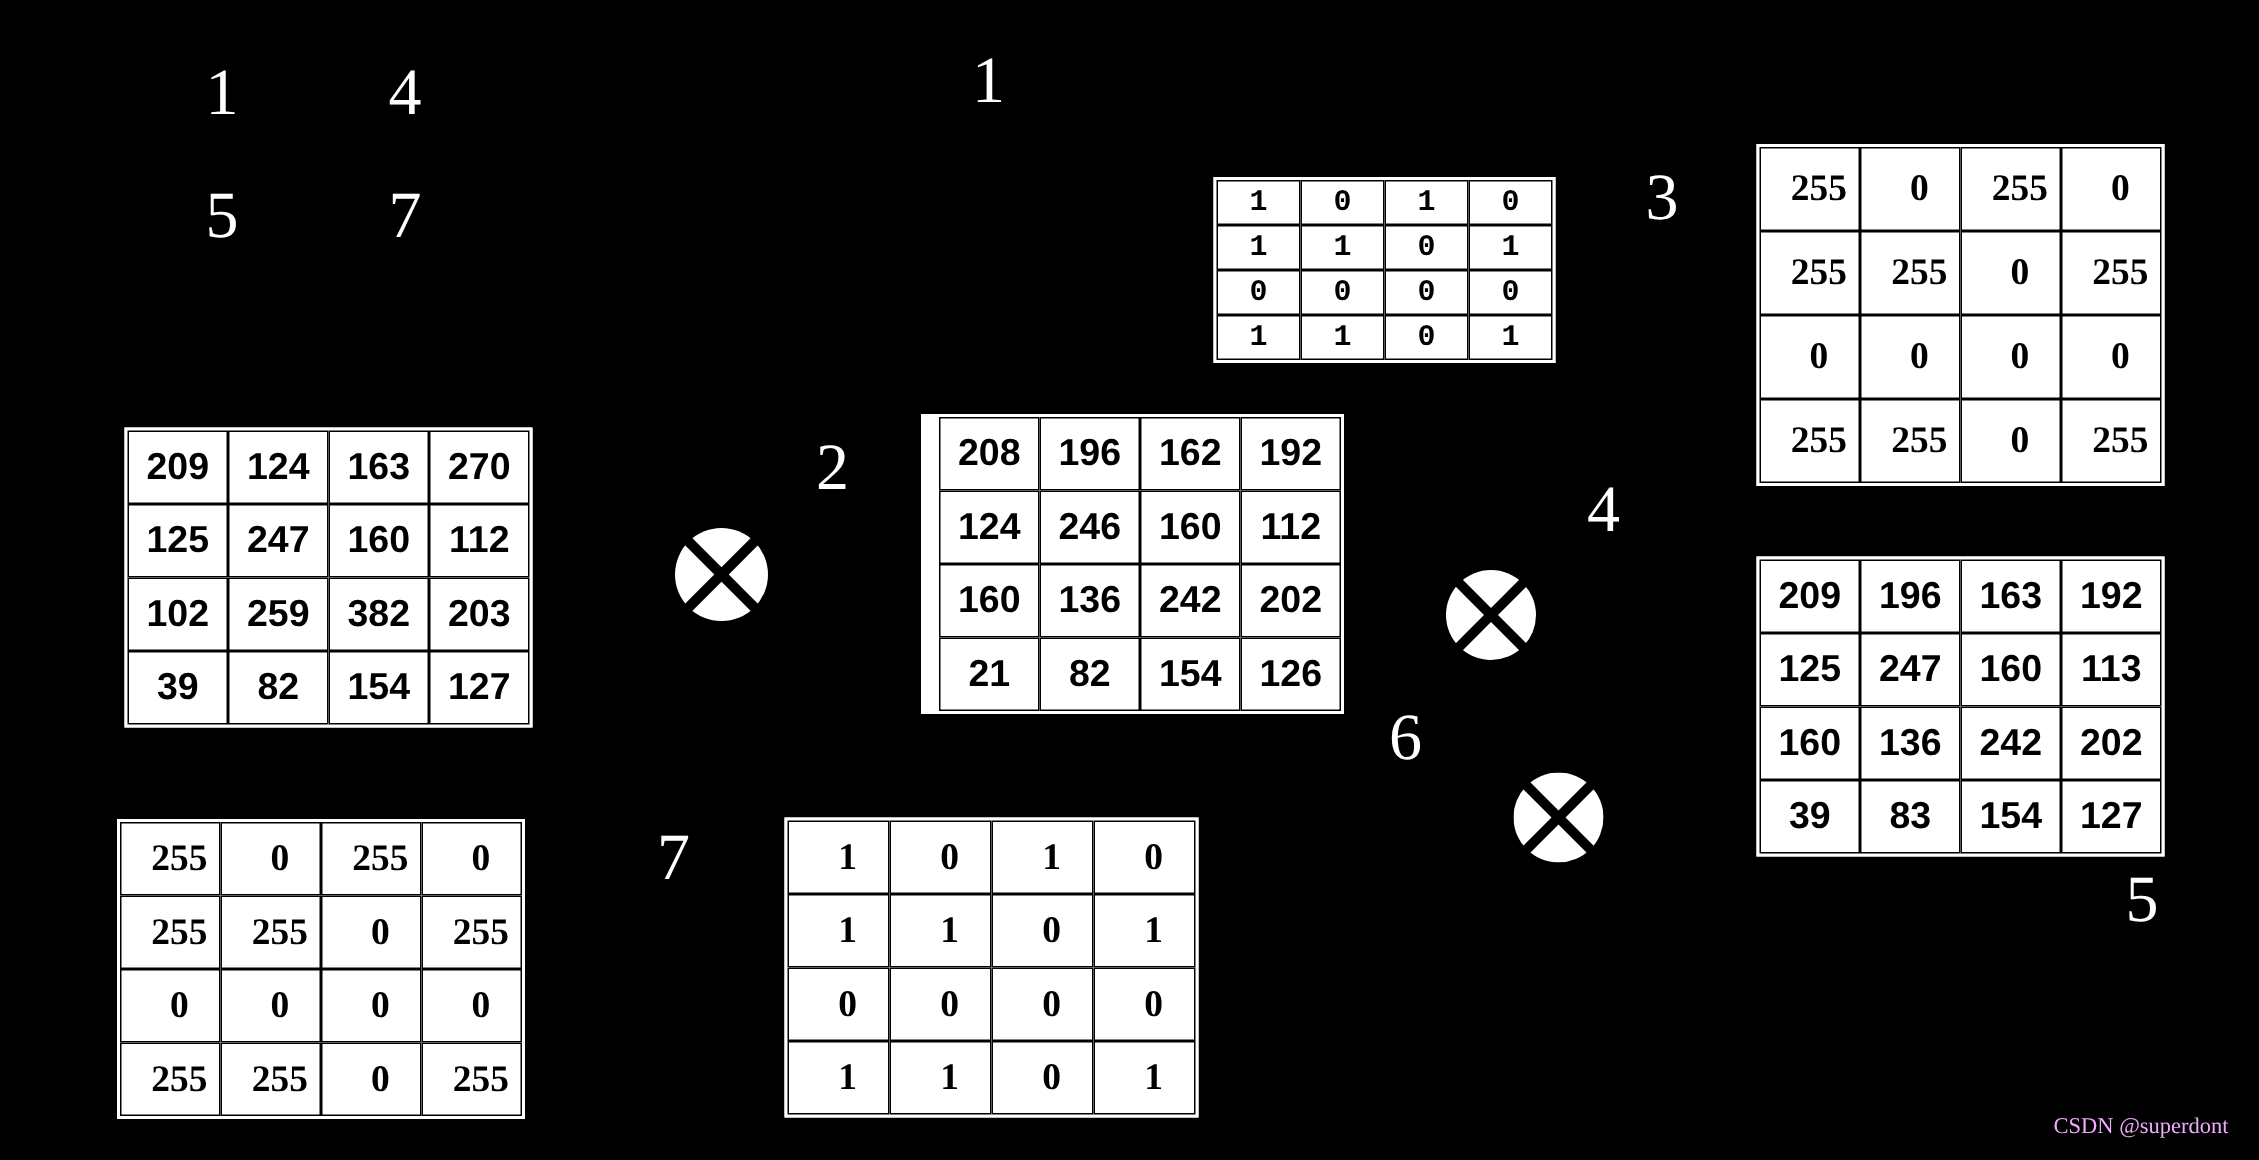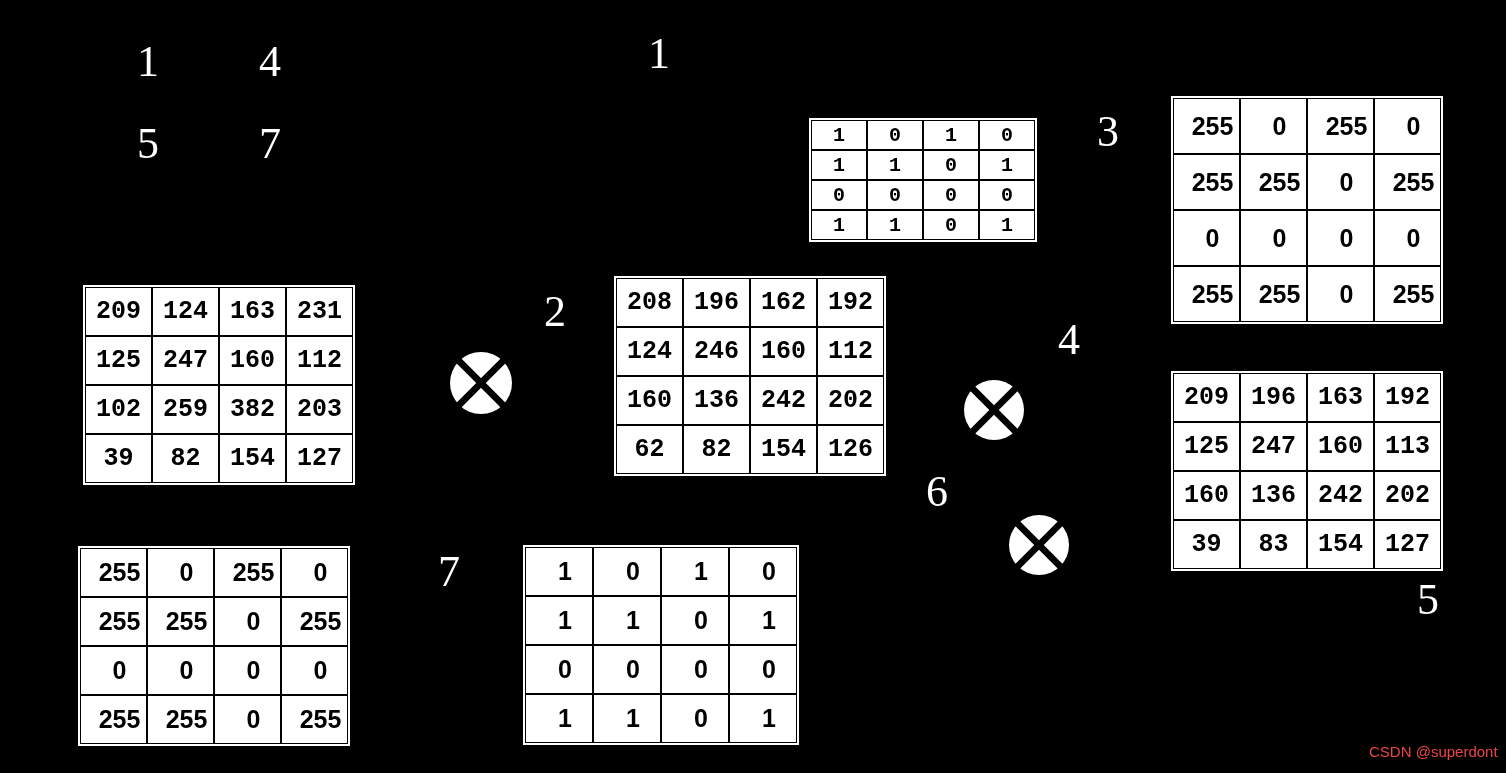--- a/index.html
+++ b/index.html
@@ -42,35 +42,35 @@
     align-items: center;
     justify-content: center;
     font-family: "Liberation Sans", sans-serif;
     font-weight: 700;
     box-sizing: border-box;
     border: 1px solid #000000;
     overflow: hidden;
   }
 
   
-  .m-gray  .cell { font-size: 25px; font-family: Liberation Mono, monospace; }
-  .m-bin   .cell { font-size: 25px; font-family: Liberation Sans, sans-serif; font-weight: 700; padding-left: 12px; }
+  .m-gray  .cell { font-size: 25px; }
+  .m-bin   .cell { font-size: 25px; font-family: Liberation Serif, serif; font-weight: 700; padding-left: 12px; }
   .m-bin-s .cell { font-size: 20px; font-family: "Liberation Mono", monospace; font-weight: 700; }
 
   
   .op {
     position: absolute;
   }
   .op svg { display: block; }
 
   
   .watermark {
     position: absolute;
-    color: #ef4444;
-    font-family: Liberation Sans, sans-serif;
+    color: #f0abfc;
+    font-family: Liberation Serif, serif;
     font-size: 15px;
     white-space: nowrap;
     user-select: none;
   }
 </style>
 </head>
 <body>
 
 <div id="canvas">
 
@@ -108,21 +108,21 @@
           <line x1="7.199999999999999" y1="7.199999999999999" x2="52.8" y2="52.8" stroke="#000000" stroke-width="6.6"></line>
           <line x1="52.8" y1="7.199999999999999" x2="7.199999999999999" y2="52.8" stroke="#000000" stroke-width="6.6"></line>
         </svg>
       </div>
     </div>
   <div id="matrices-layer">
       <div class="matrix m-gray" style="left: 83px; top: 285px; grid-template-columns: repeat(4, 67px); grid-template-rows: repeat(4, 49px);">
         <div class="cell">209</div>
         <div class="cell">124</div>
         <div class="cell">163</div>
-        <div class="cell">231</div>
+        <div class="cell">270</div>
         <div class="cell">125</div>
         <div class="cell">247</div>
         <div class="cell">160</div>
         <div class="cell">112</div>
         <div class="cell">102</div>
         <div class="cell">259</div>
         <div class="cell">382</div>
         <div class="cell">203</div>
         <div class="cell">39</div>
         <div class="cell">82</div>
@@ -140,34 +140,34 @@
         <div class="cell">255</div>
         <div class="cell">0</div>
         <div class="cell">0</div>
         <div class="cell">0</div>
         <div class="cell">0</div>
         <div class="cell">255</div>
         <div class="cell">255</div>
         <div class="cell">0</div>
         <div class="cell">255</div>
       </div>
-      <div class="matrix m-gray" style="left: 614px; top: 276px; grid-template-columns: repeat(4, 67px); grid-template-rows: repeat(4, 49px);">
+      <div class="matrix m-gray" style="left: 614px; top: 276px; grid-template-columns: repeat(4, 67px); grid-template-rows: repeat(4, 49px); padding-left: 10px;">
         <div class="cell">208</div>
         <div class="cell">196</div>
         <div class="cell">162</div>
         <div class="cell">192</div>
         <div class="cell">124</div>
         <div class="cell">246</div>
         <div class="cell">160</div>
         <div class="cell">112</div>
         <div class="cell">160</div>
         <div class="cell">136</div>
         <div class="cell">242</div>
         <div class="cell">202</div>
-        <div class="cell">62</div>
+        <div class="cell">21</div>
         <div class="cell">82</div>
         <div class="cell">154</div>
         <div class="cell">126</div>
       </div>
       <div class="matrix m-bin-s" style="left: 809px; top: 118px; grid-template-columns: repeat(4, 56px); grid-template-rows: repeat(4, 30px);">
         <div class="cell">1</div>
         <div class="cell">0</div>
         <div class="cell">1</div>
         <div class="cell">0</div>
         <div class="cell">1</div>

